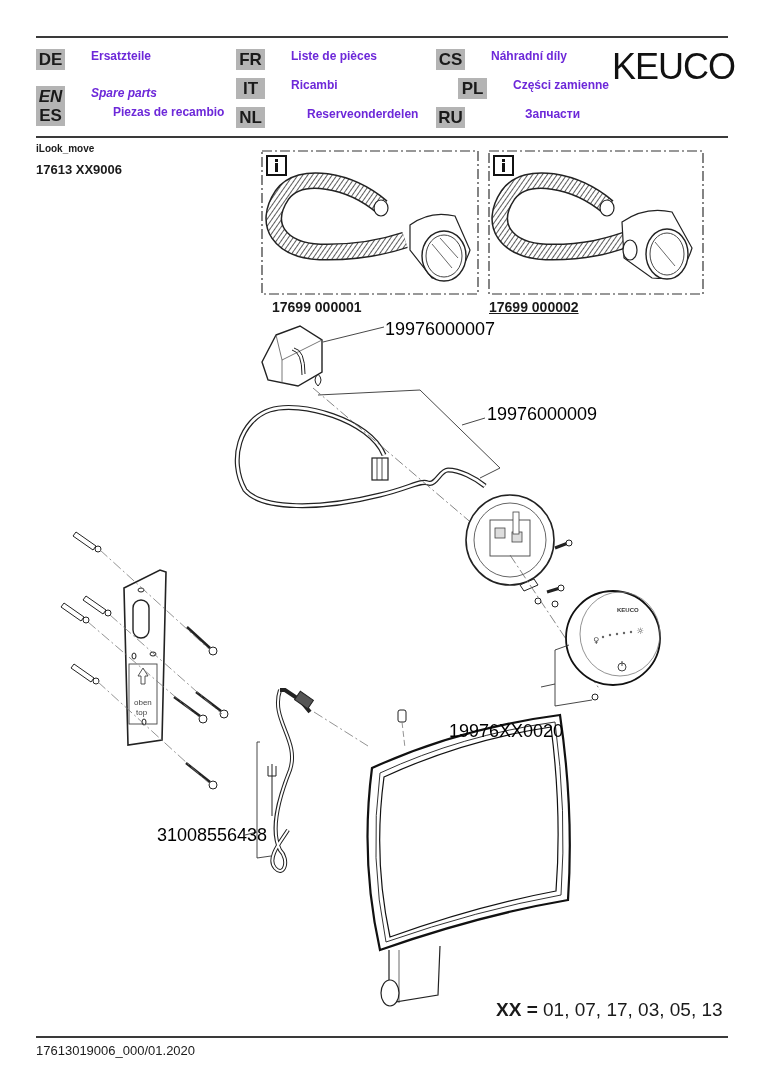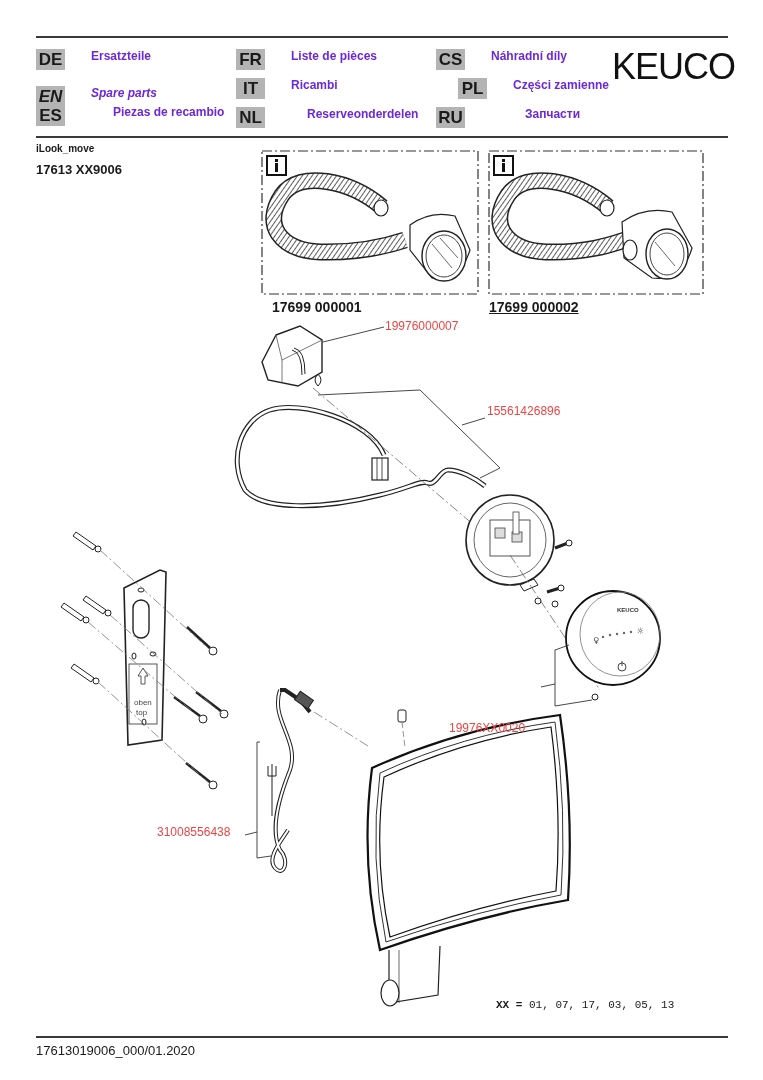--- a/index.html
+++ b/index.html
@@ -7,23 +7,23 @@
          font-family: "Liberation Sans", sans-serif; color: #1a1a1a; }
   .rule { position: absolute; left: 36px; width: 692px; height: 2px; background: #3a3a3a; }
   .lang-row { position: absolute; display: flex; align-items: flex-start; }
   .code { display: inline-block; width: 29px; height: 21px; line-height: 21px; text-align: center;
           background: #b4b4b4; font-weight: bold; font-size: 17px; color: #1a1a1a; }
   .lang-label { margin-left: 26px; font-weight: bold; font-size: 12px; color: #6d28d9; white-space: nowrap; }
   .logo { position: absolute; left: 612px; top: 46px; font-size: 36px; letter-spacing: -1px;
           color: #111; font-weight: normal; }
   .prod-name { position: absolute; left: 36px; top: 143px; font-weight: bold; font-size: 10px; }
   .prod-code { position: absolute; left: 36px; top: 162px; font-size: 13px; font-weight: bold; }
-  .callout { position: absolute; font-size: 12px; color: #ef4444; white-space: nowrap; }
+  .callout { position: absolute; font-size: 18px; color: #000000; white-space: nowrap; }
   .opt-label { position: absolute; font-weight: bold; font-size: 14px; white-space: nowrap; }
-  .xx-note { position: absolute; left: 496px; top: 999px; font-size: 11px; white-space: nowrap; font-family: Liberation Mono, monospace; }
+  .xx-note { position: absolute; left: 496px; top: 999px; font-size: 19px; white-space: nowrap; }
   .xx-note b { font-weight: bold; }
   .doc-num { position: absolute; left: 36px; top: 1043px; font-size: 13px; }
   svg.drawing { position: absolute; left: 0; top: 0; }
 </style>
 </head>
 <body>
 
 <div class="rule" style="top:36px;"></div>
 <div class="rule" style="top:136px;"></div>
 <div class="rule" style="top:1036px;"></div>
@@ -239,21 +239,21 @@
     <path d="M389 950 L 389 1003 L 438 995 L 440 946" fill="#fff" stroke="#222" stroke-width="1.2"></path>
     <line x1="399" y1="950" x2="399" y2="1003" stroke="#444" stroke-width="0.8"></line>
     <ellipse cx="390" cy="993" rx="9" ry="13" fill="#fff" stroke="#222" stroke-width="1.2"></ellipse>
   </g>
 </svg>
 
 <div class="opt-label" style="left:272px; top:299px;">17699 000001</div>
 <div class="opt-label" style="left:489px; top:299px;text-decoration:underline;">17699 000002</div>
 
 <div class="callout" style="left:385px; top:319px;">19976000007</div>
-<div class="callout" style="left:487px; top:404px;">15561426896</div>
+<div class="callout" style="left:487px; top:404px;">19976000009</div>
 <div class="callout" style="left:449px; top:677px;margin-top:44px;">19976XX0020</div>
 <div class="callout" style="left:157px; top:825px;">31008556438</div>
 
 <div class="xx-note">
   <b>XX</b><b> = </b><span>01, 07, 17, 03, 05, 13</span>
 </div>
 
 <div class="doc-num">17613019006_000/01.2020</div>
 
 </body></html>

